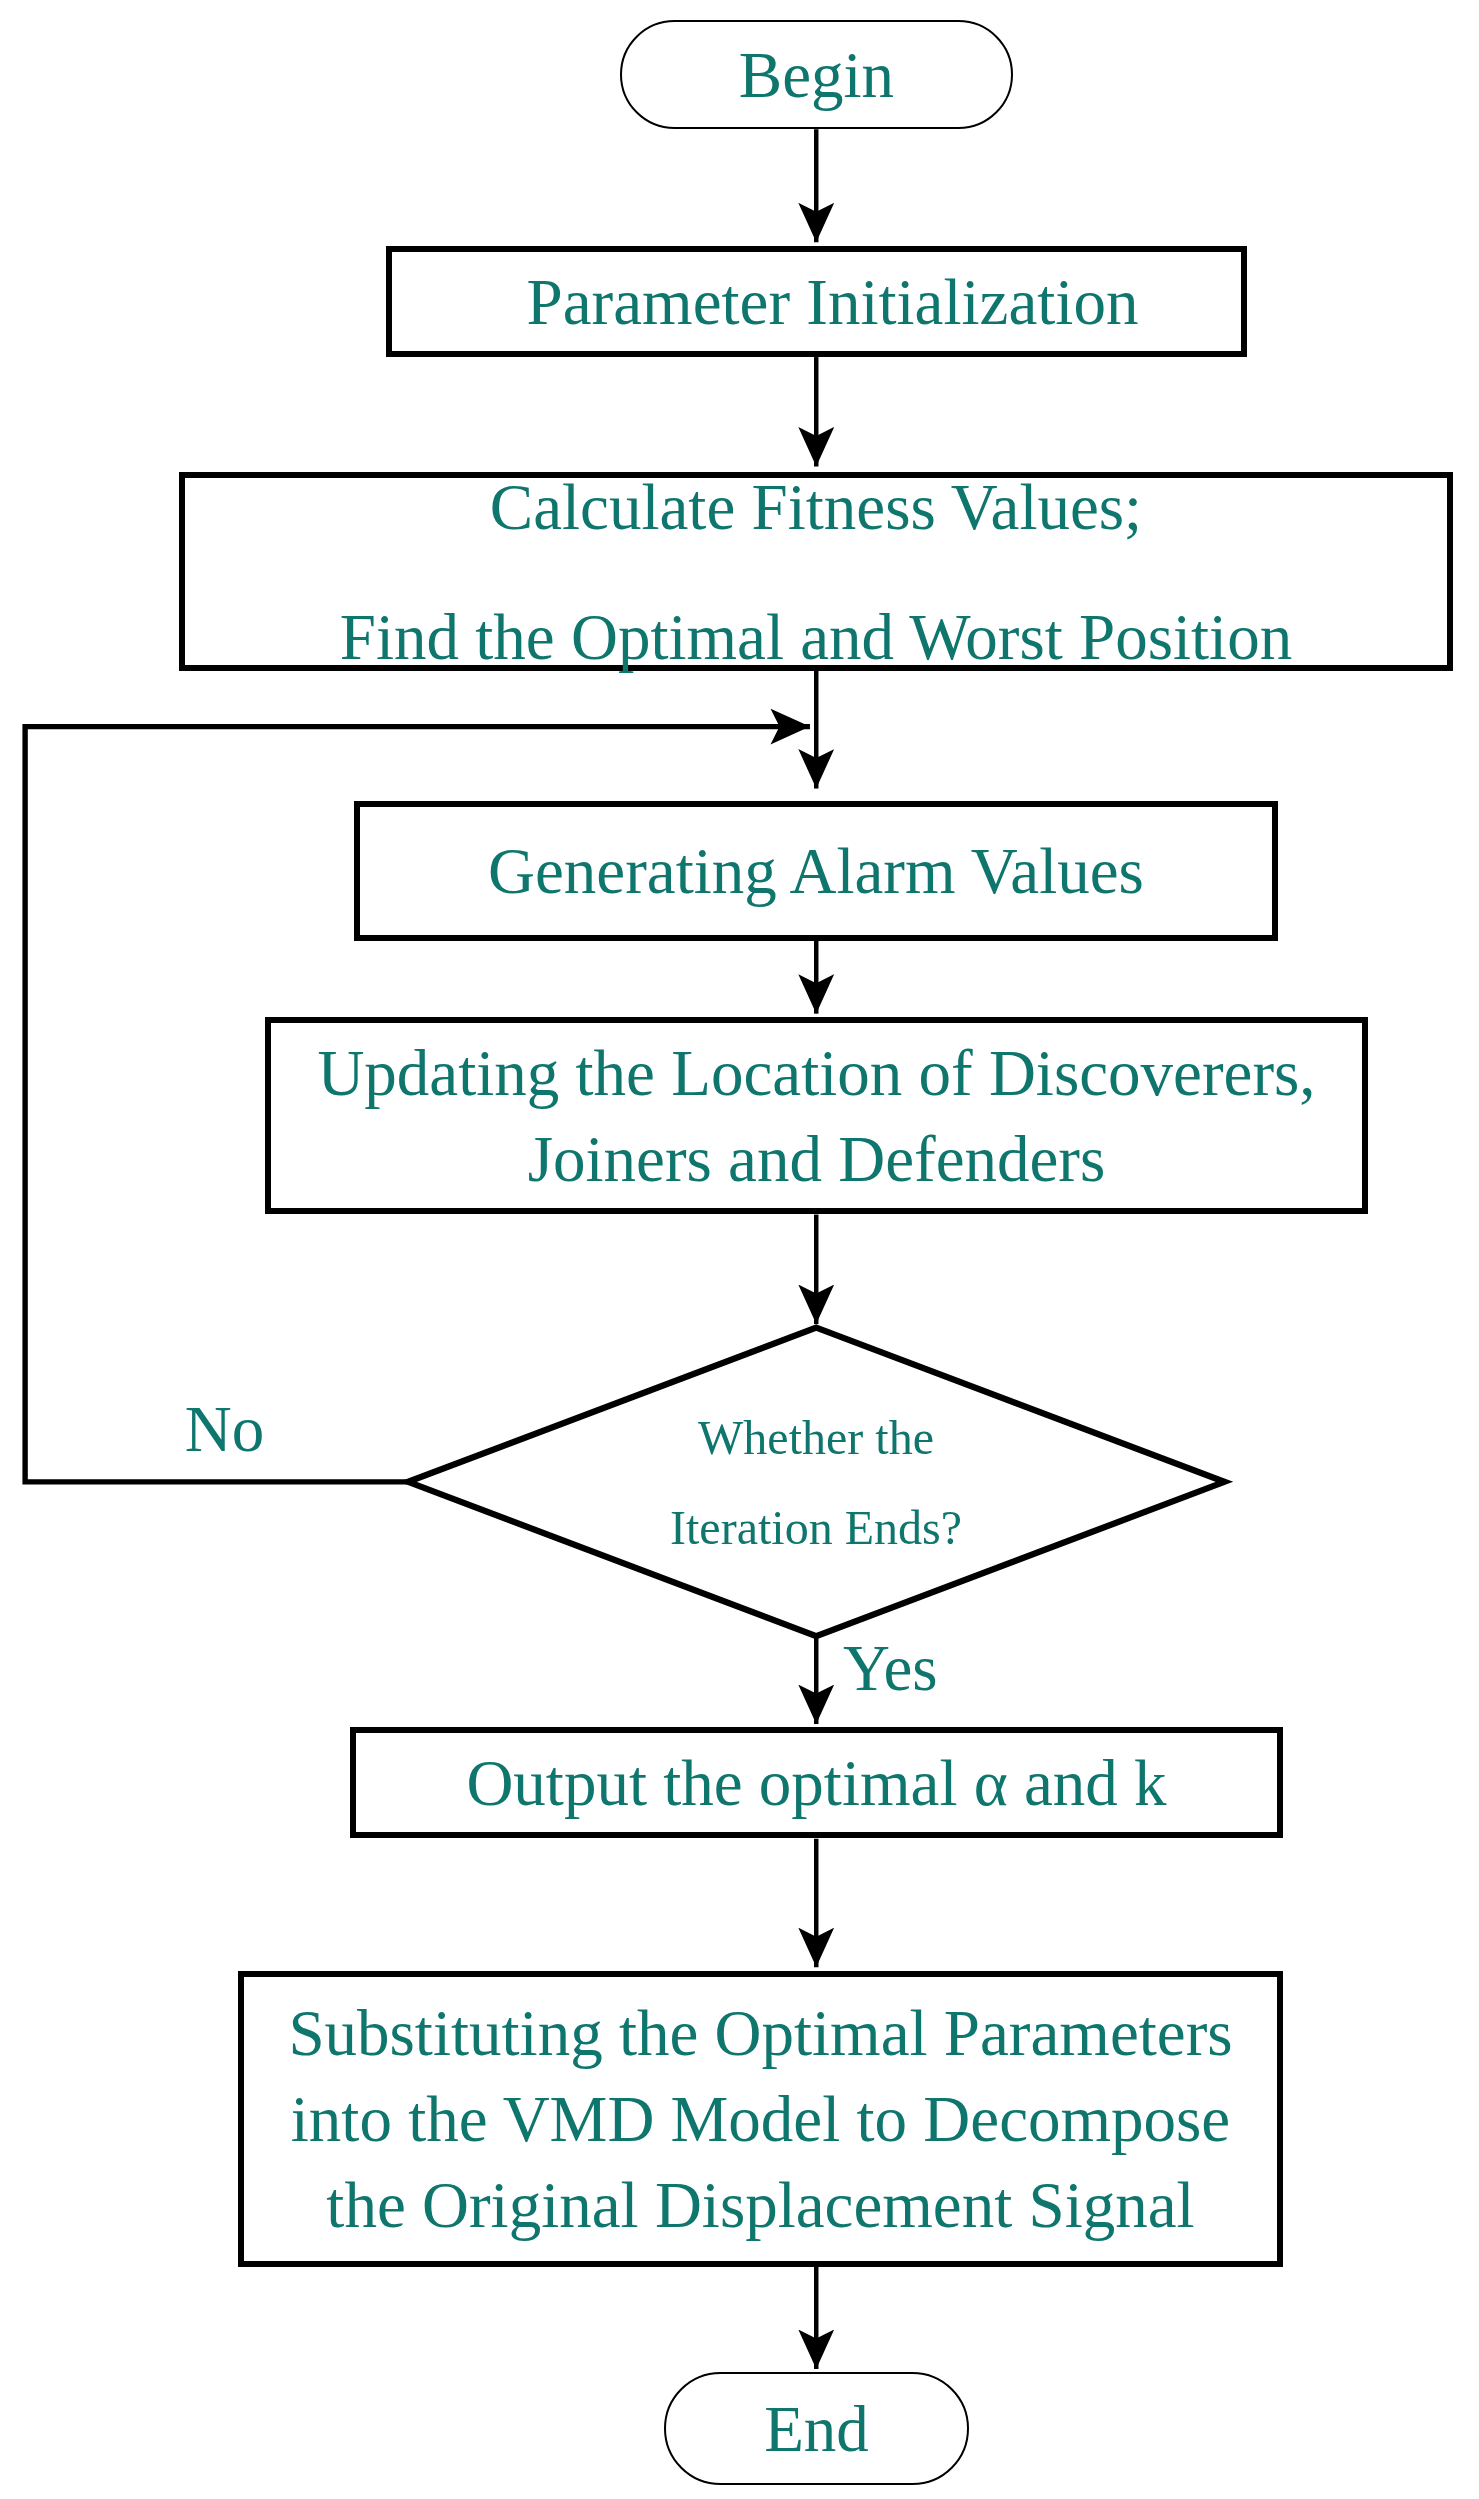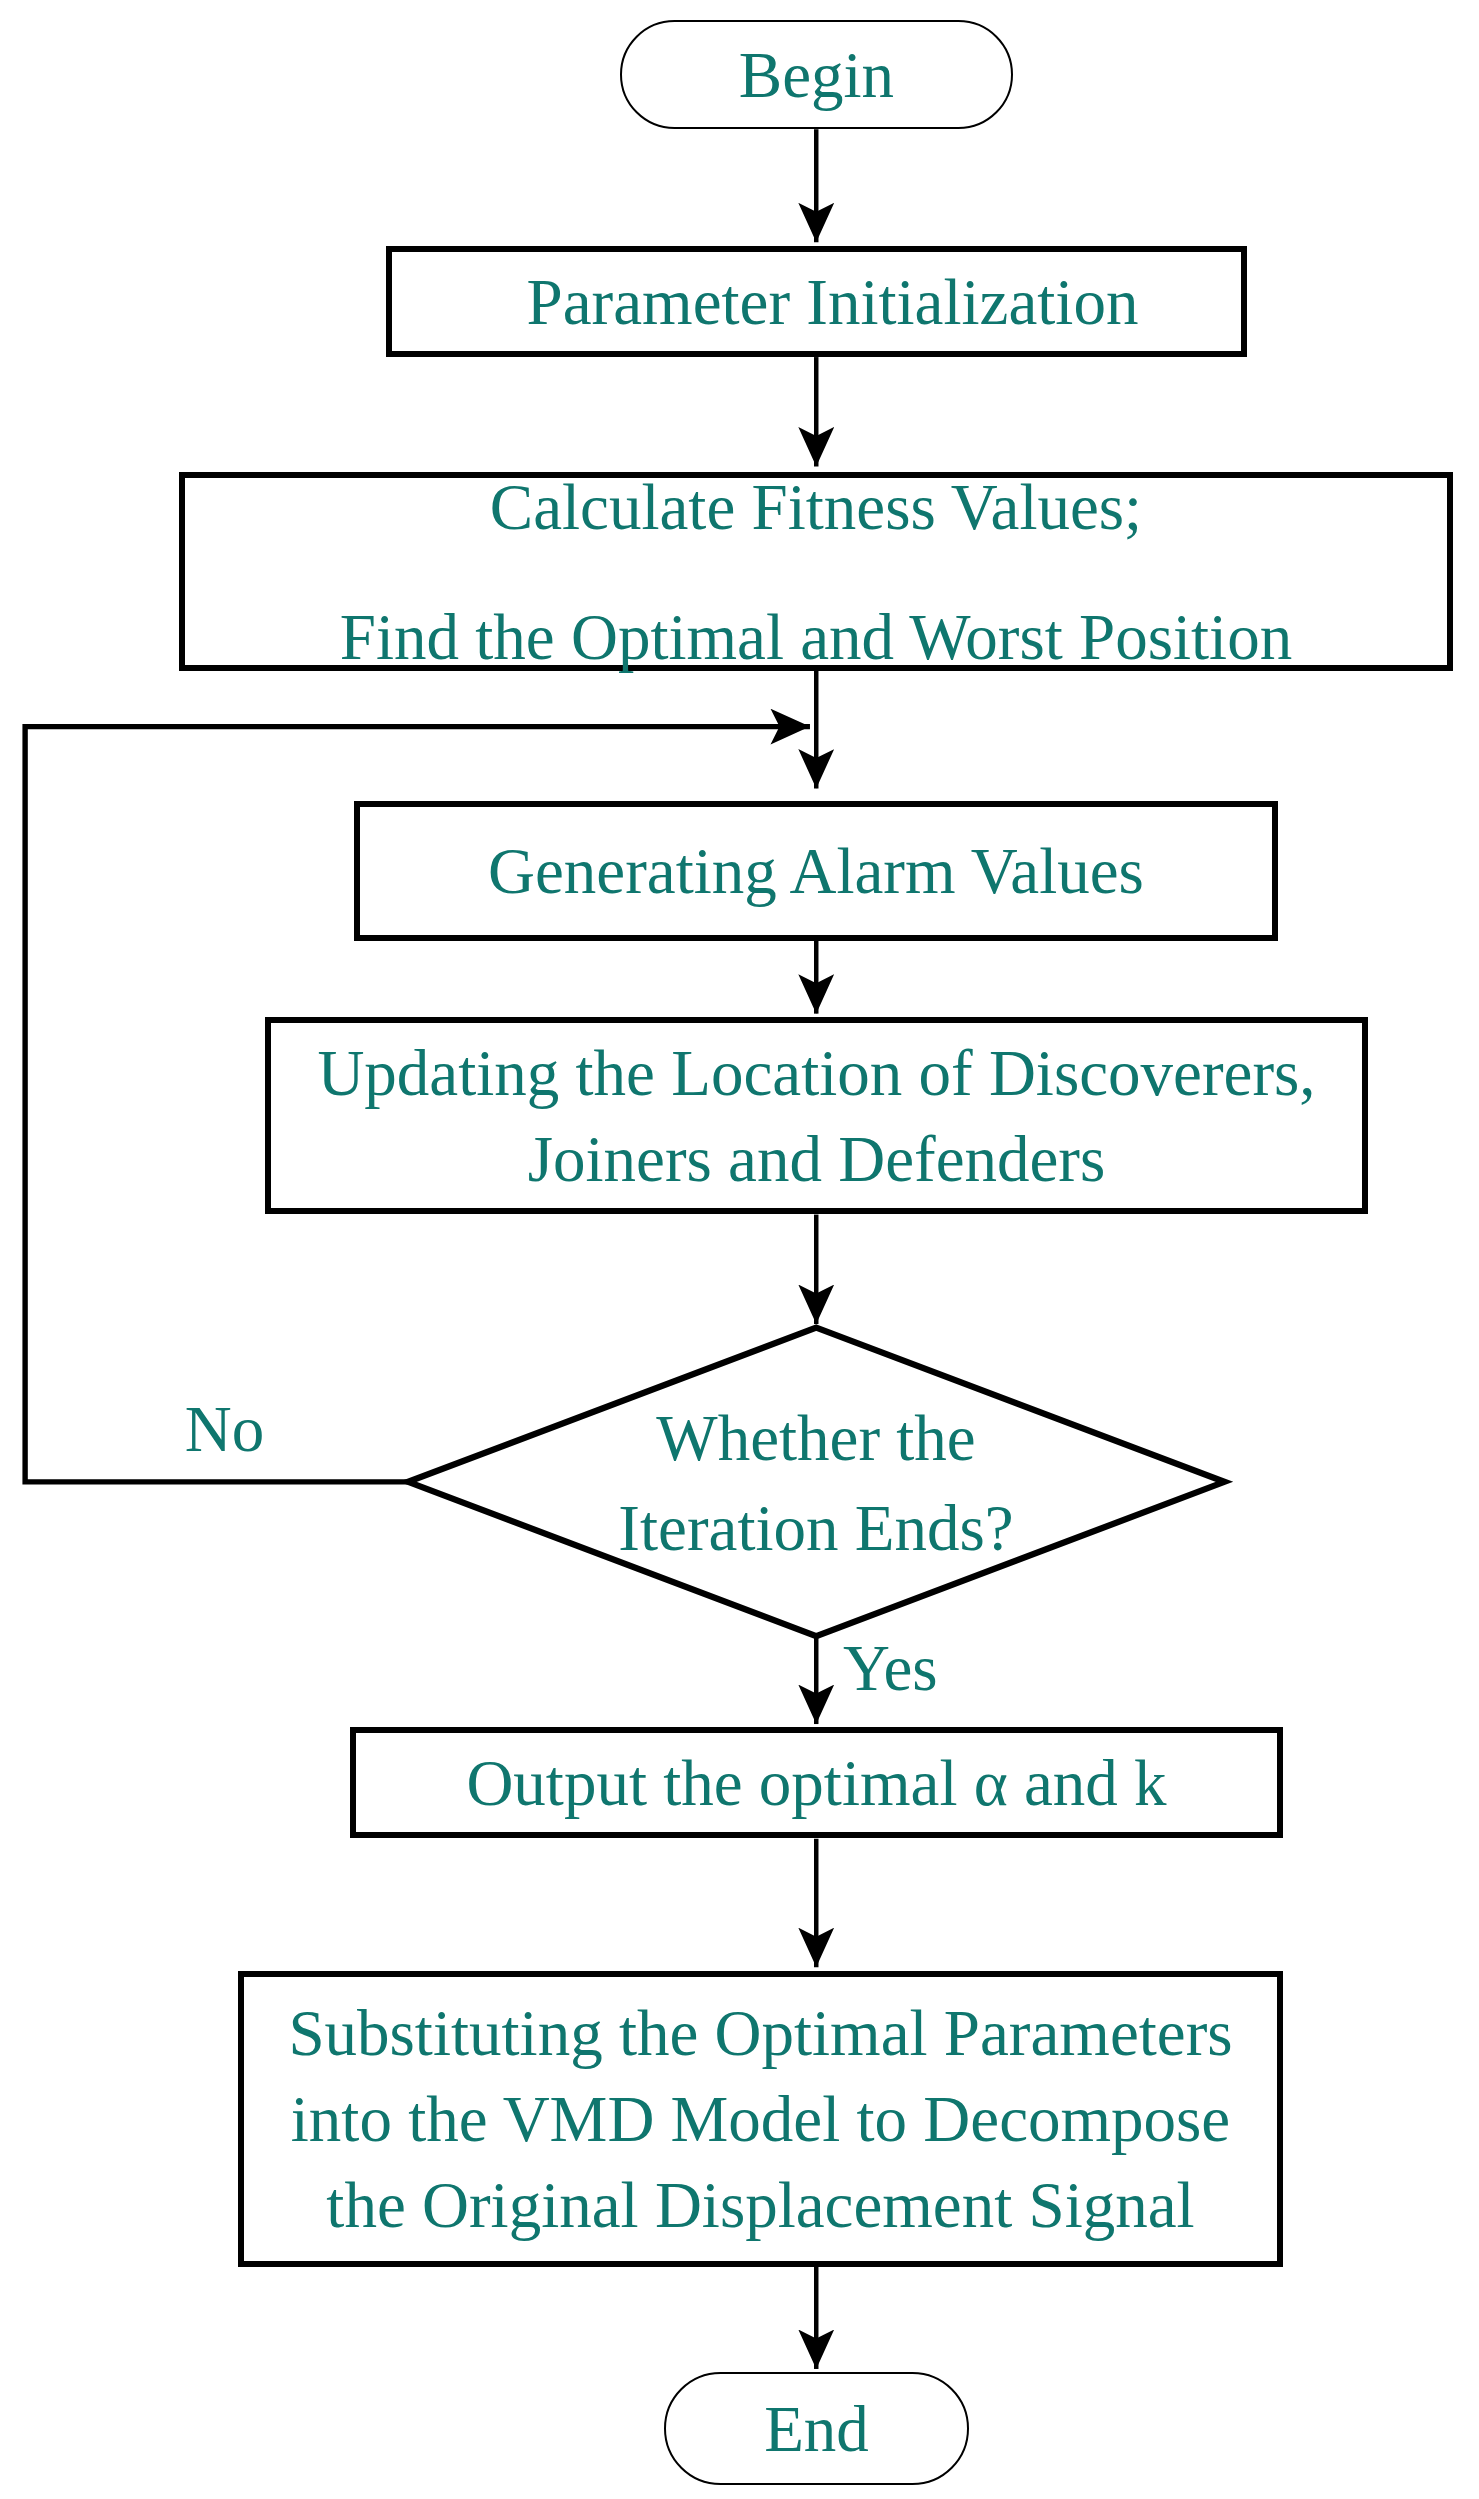--- a/index.html
+++ b/index.html
@@ -40,21 +40,21 @@
   }
   .diamond-text {
     position: absolute;
     background: transparent;
     border: none;
     display: flex;
     flex-direction: column;
     align-items: center;
     justify-content: center;
     text-align: center;
-    font-size: 65px;
+    font-size: 48px;
     line-height: 90px;
     z-index: 1;
     white-space: nowrap;
   }
   .edge-label {
     position: absolute;
     font-size: 65px;
     line-height: 86px;
     z-index: 1;
     white-space: nowrap;

